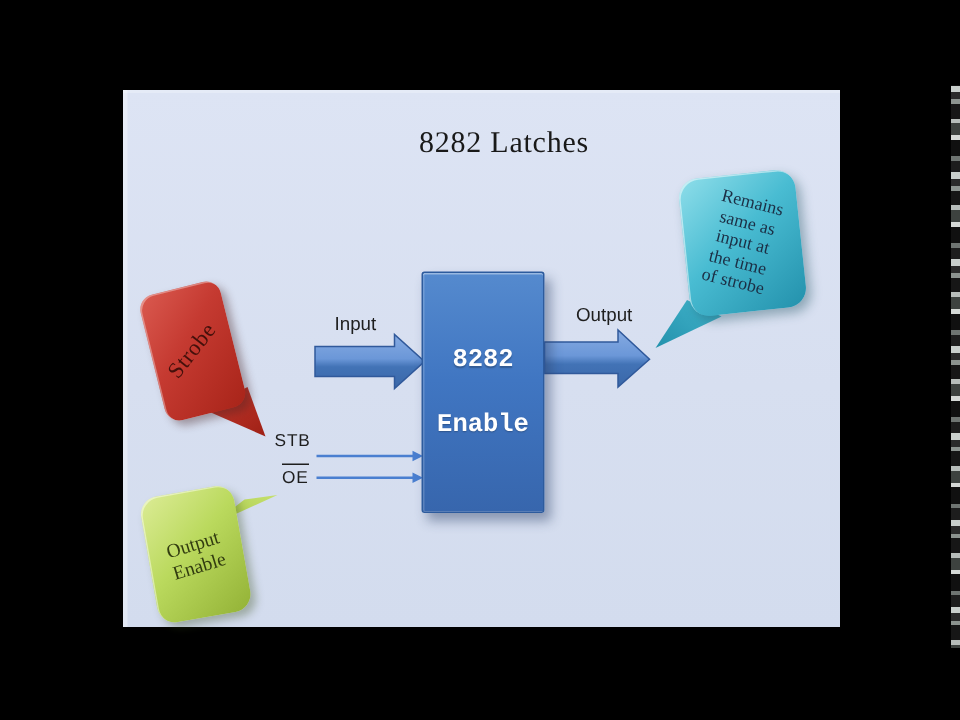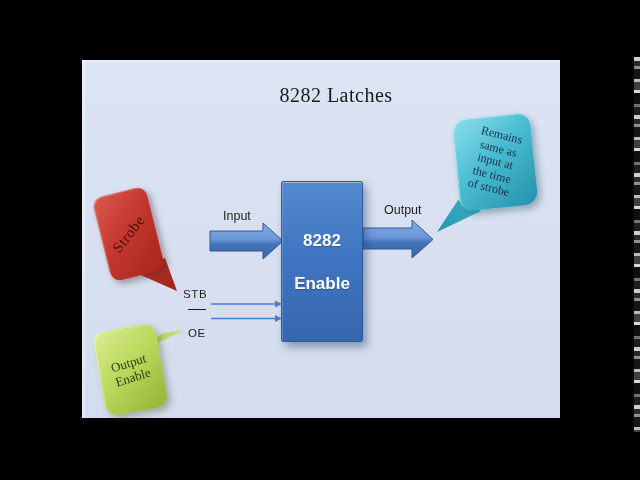--- a/index.html
+++ b/index.html
@@ -10,28 +10,28 @@
          box-shadow:inset 3px 0 0 rgba(255,255,255,.35), inset 0 2px 0 rgba(255,255,255,.25);}
   .title{position:absolute;left:82px;top:84px;width:478px;text-align:center;
          font-family:Liberation Serif, serif;font-size:20px;color:#191919;letter-spacing:.5px;margin-left:15px;}
   .svglayer{position:absolute;left:0;top:0;width:640px;height:480px;}
   .latch-box{position:absolute;left:281px;top:181px;width:82px;height:161px;box-sizing:border-box;
          background:linear-gradient(180deg,#558ace 0%,#4076c2 45%,#3766ad 100%);
          border:1px solid #2d5b9d;border-radius:2px;
          box-shadow:inset 0 1px 0 rgba(255,255,255,.4), inset 1px 0 0 rgba(255,255,255,.18),
                     4px 5px 8px rgba(45,65,105,.45);
          display:flex;flex-direction:column;align-items:center;justify-content:center;
-         font-family:Liberation Sans, sans-serif;font-weight:bold;font-size:17px;line-height:21px;
+         font-family:Liberation Mono, monospace;font-weight:bold;font-size:17px;line-height:21px;
          color:#fff;text-shadow:0 1px 1px rgba(0,0,0,.25);gap:22px;}
   .lbl{position:absolute;color:#1e1e1e;}
   .lbl-input{left:223px;top:209px;font-size:12.5px;}
   .lbl-output{left:384px;top:203px;font-size:12.5px;}
   .lbl-stb{left:183px;top:288px;font-size:11.5px;letter-spacing:.6px;}
   .lbl-oe{left:188px;top:309px;font-size:11.5px;letter-spacing:.6px;}
-  .overbar{display:inline-block;border-top:1.6px solid #1e1e1e;padding-top:17px;}
+  .overbar{display:inline-block;border-top:1.6px solid #1e1e1e;padding-top:3px;}
   .callout{position:absolute;border-radius:10px;}
   .callout-red{left:101px;top:191px;width:55px;height:86px;transform:rotate(-14deg);
          background:linear-gradient(135deg,#da5a50 0%,#c53a31 42%,#a82419 100%);
          box-shadow:inset 1px 1px 0 rgba(255,255,255,.35), 3px 4px 6px rgba(70,35,35,.4);}
   .callout-green{left:99px;top:327px;width:63px;height:85px;transform:rotate(-10deg);
          background:linear-gradient(140deg,#dcec96 0%,#bad95d 45%,#93b236 100%);
          box-shadow:inset 1px 1px 0 rgba(255,255,255,.45), 3px 4px 6px rgba(60,80,30,.35);border-radius:12px;}
   .callout-teal{left:456px;top:116px;width:78px;height:92px;transform:rotate(-6deg);
          background:linear-gradient(140deg,#8fdeea 0%,#49bcd2 45%,#2391ac 100%);
          box-shadow:inset 1px 1px 0 rgba(255,255,255,.5), 3px 4px 7px rgba(30,80,95,.4);border-radius:13px;}

